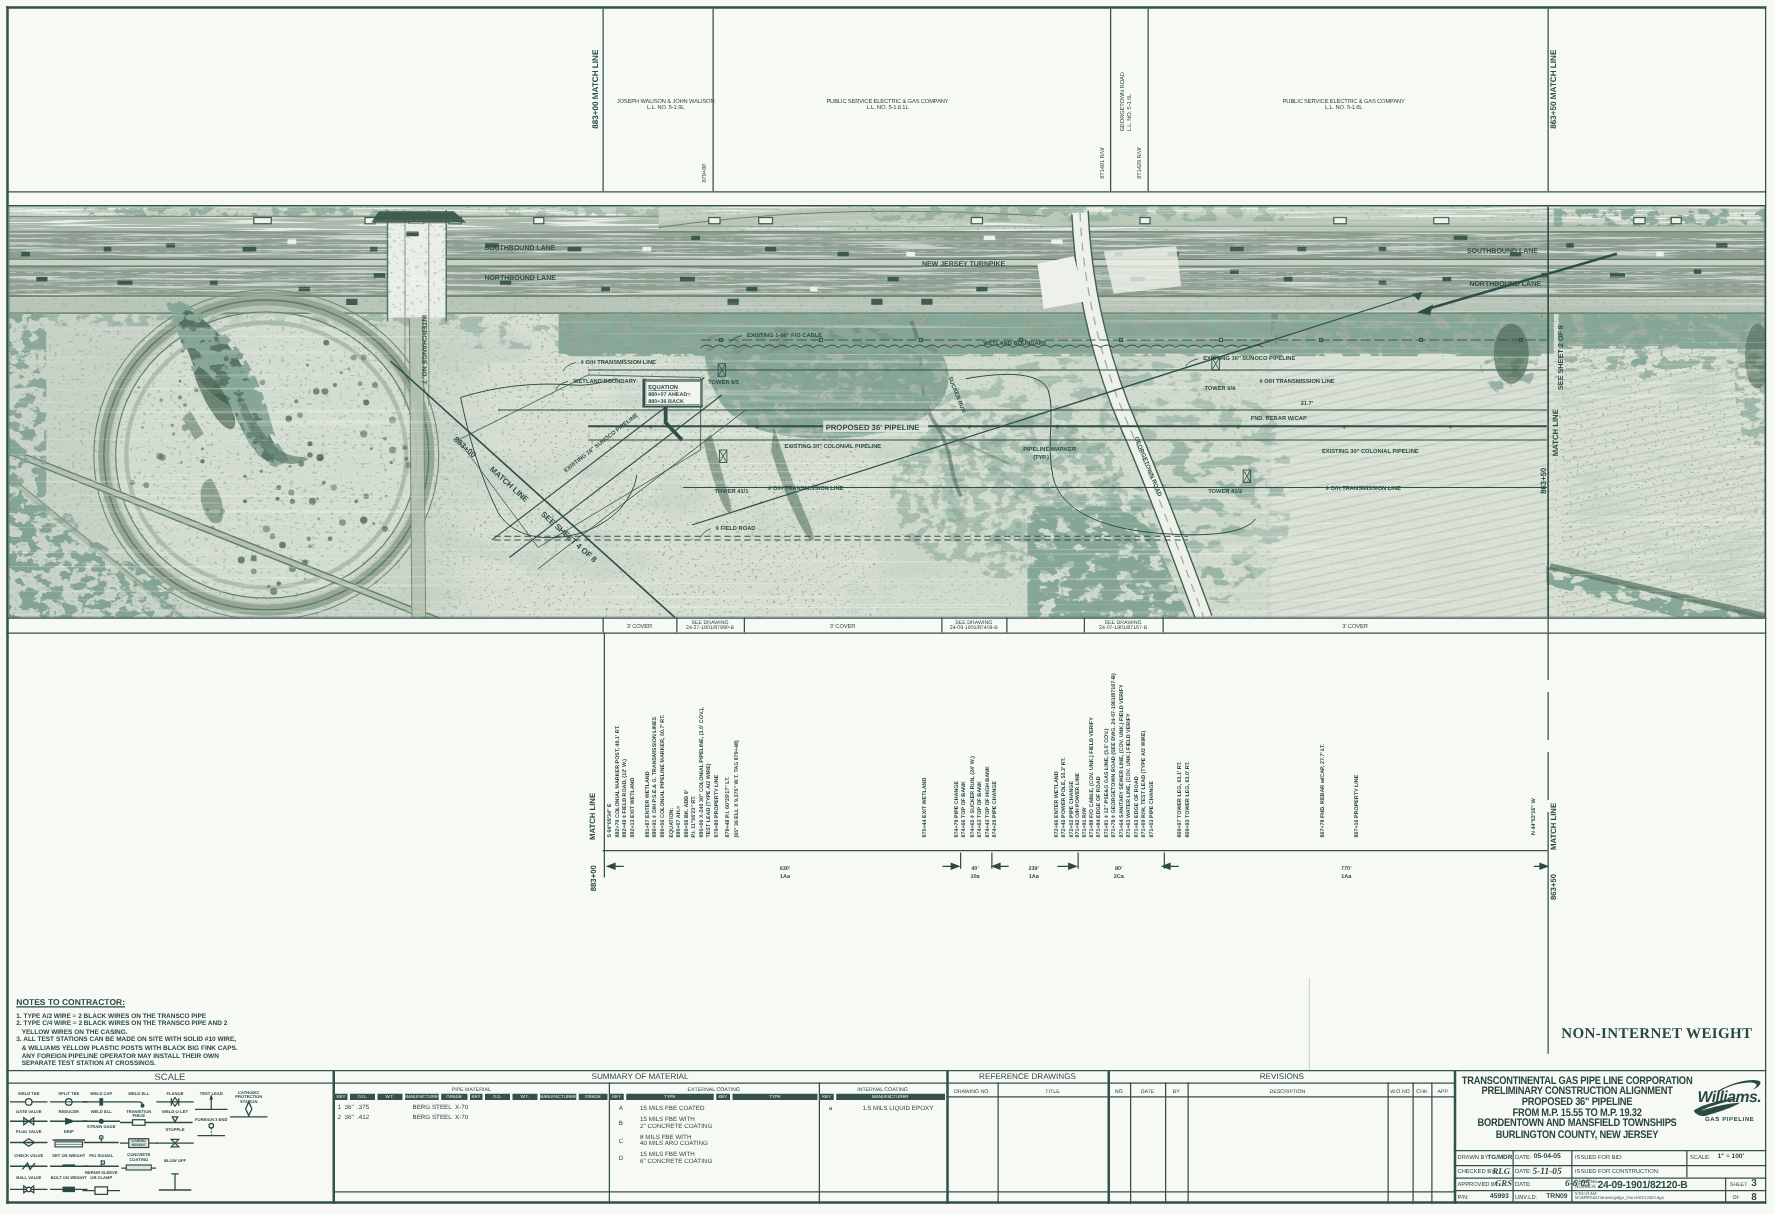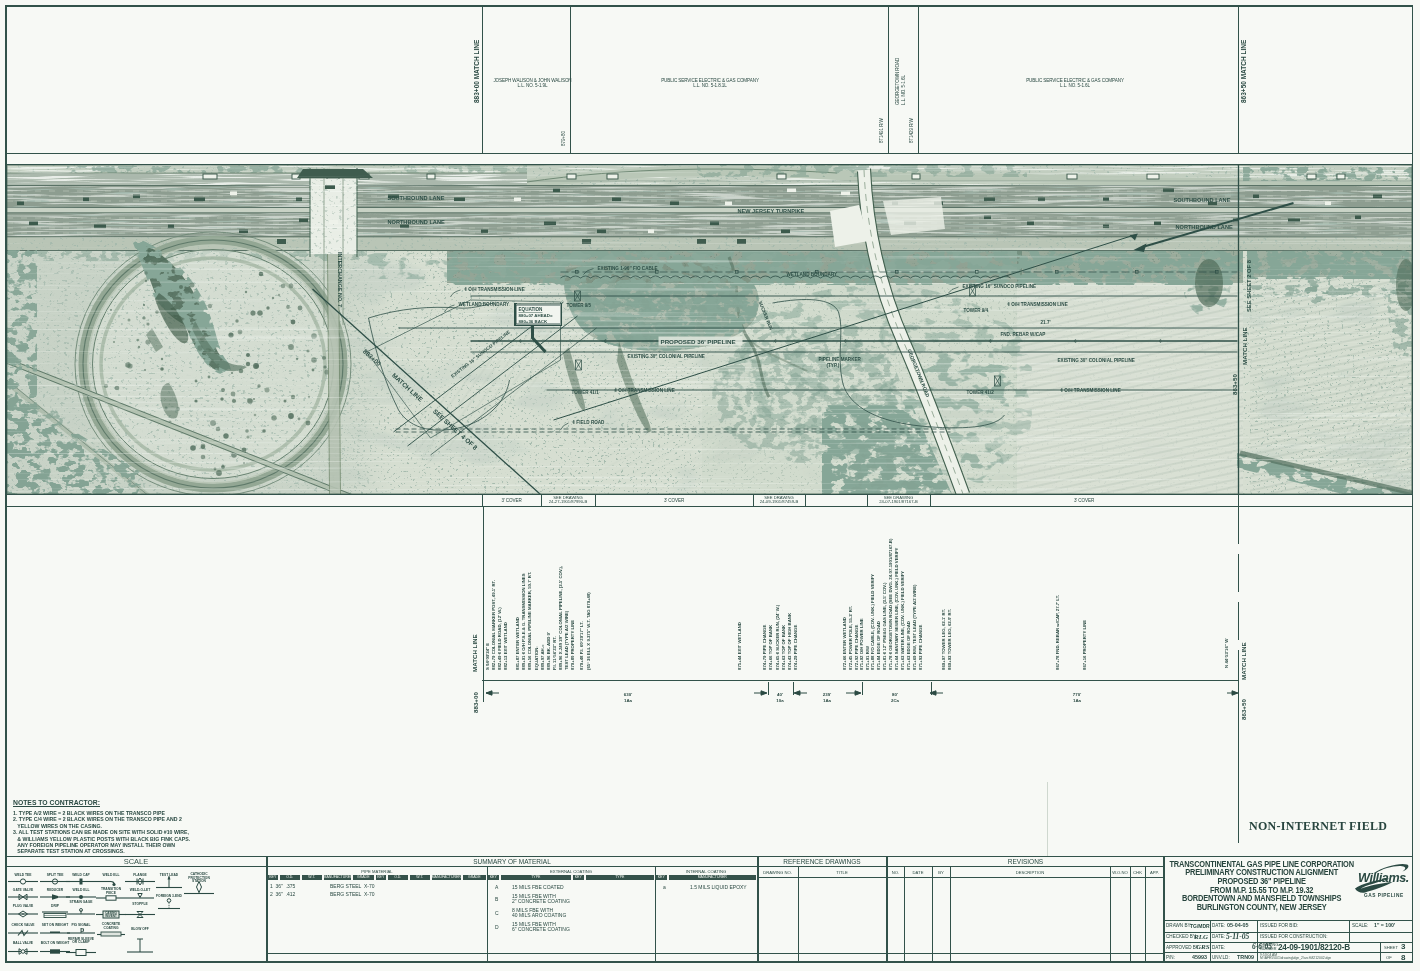--- a/index.html
+++ b/index.html
@@ -604,21 +604,21 @@
   <div class="t" style="left:13px;top:810px;font-size:5.2px;line-height:6.4px;font-weight:bold;">
     1. TYPE A/2 WIRE = 2 BLACK WIRES ON THE TRANSCO PIPE<br>
     2. TYPE C/4 WIRE = 2 BLACK WIRES ON THE TRANSCO PIPE AND 2<br>
     &nbsp;&nbsp;&nbsp;YELLOW WIRES ON THE CASING.<br>
     3. ALL TEST STATIONS CAN BE MADE ON SITE WITH SOLID #10 WIRE,<br>
     &nbsp;&nbsp;&nbsp;&amp; WILLIAMS YELLOW PLASTIC POSTS WITH BLACK BIG FINK CAPS.<br>
     &nbsp;&nbsp;&nbsp;ANY FOREIGN PIPELINE OPERATOR MAY INSTALL THEIR OWN<br>
     &nbsp;&nbsp;&nbsp;SEPARATE TEST STATION AT CROSSINGS.
   </div>
 
-  <div class="t" style="left:1249px;top:818.5px;font-size:12px;font-weight:bold;font-family:'Liberation Serif',serif;letter-spacing:0.3px;color:#28453f;">NON-INTERNET FIELD</div>
+  <div class="t" style="left:1249px;top:818.5px;font-size:12px;font-weight:bold;font-family:'Liberation Serif',serif;letter-spacing:0.3px;color:#28453f;">NON-INTERNET WEIGHT</div>
   <div class="ab" style="left:1237.5px;top:506px;width:1.2px;height:174px;background:repeating-linear-gradient(to bottom,#32524a 0 38px,transparent 38px 48px);"></div>
   <div class="ln" style="left:1237.5px;top:680px;width:1.2px;height:163px"></div>
 
   <div class="ab" style="left:1047px;top:782px;width:1px;height:74px;background:#cfd8cf;"></div>
 
   <div id="tables" class="ab" style="left:0;top:0;">
 
     <div class="ln" style="left:5px;top:855.5px;width:1408px;height:1.6px"></div>
 
     <div class="ln" style="left:266px;top:856px;width:1.6px;height:107px"></div>

